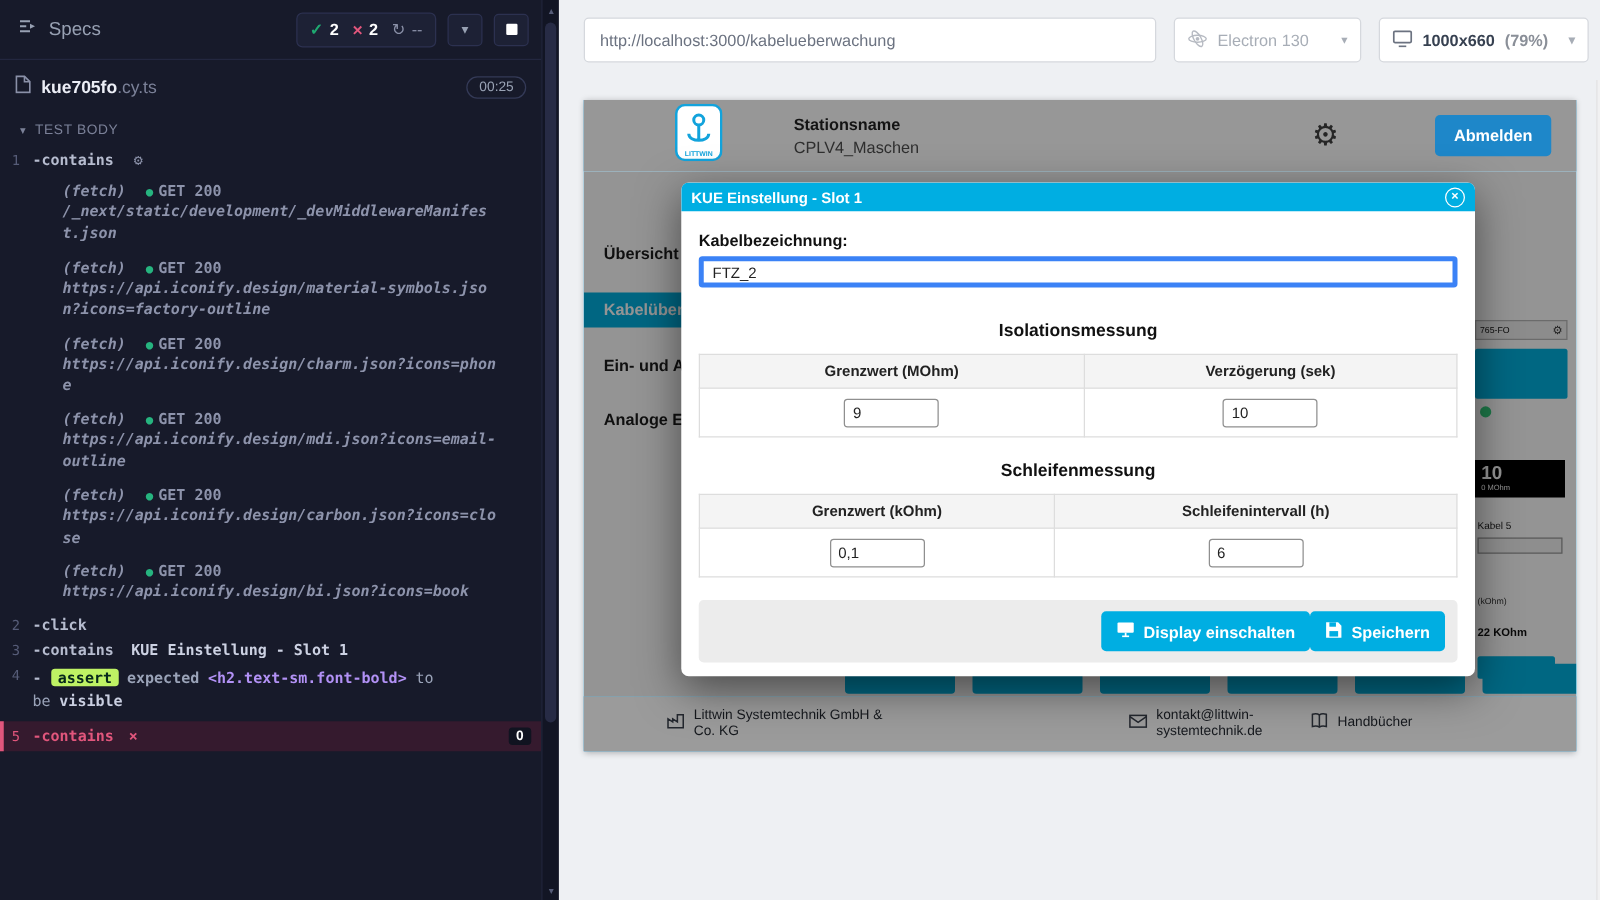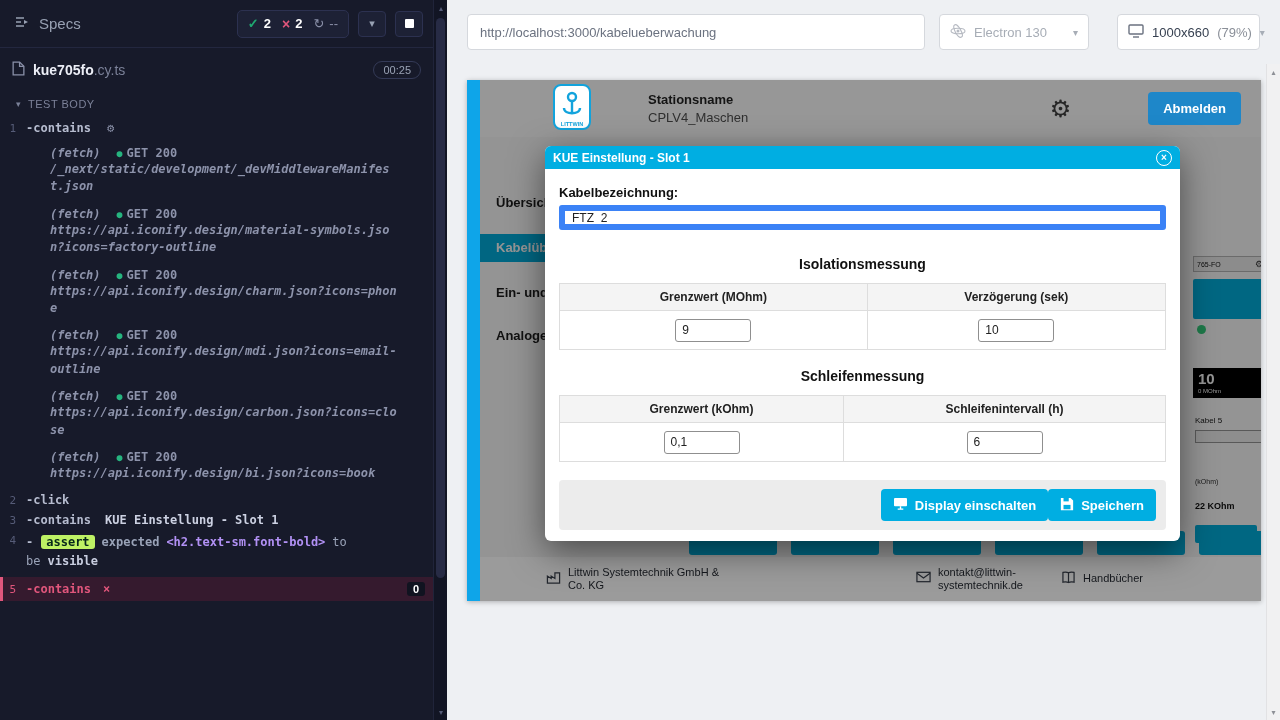--- a/index.html
+++ b/index.html
@@ -59,31 +59,31 @@
   .ls-arrow { position:absolute; left:0; width:14px; height:16px; display:flex; align-items:center; justify-content:center; color:#565c78; font-size:8px; cursor:pointer; }
   .ls-up { top:0; } .ls-down { bottom:0; }
   .ls-thumb { position:absolute; left:2px; right:2px; top:18px; height:560px; background:#272b45; border-radius:5px; cursor:pointer; }
 
   
   .right { flex:1; display:flex; flex-direction:column; background:#eef0f3; }
   .topbar { height:64px; flex:none; display:flex; align-items:center; padding:0 20px; gap:14px; }
   .url-input { width:458px; height:36px; background:#fff; border:1px solid #d5d8dd; border-radius:4px; padding:0 12px; font-size:13px; color:#6b7280; outline:none; font-family:"Liberation Sans",sans-serif; }
   .selbox { height:36px; background:#fff; border:1px solid #d5d8dd; border-radius:4px; display:flex; align-items:center; gap:8px; padding:0 10px; font-size:13px; cursor:pointer; }
   .browser-box { width:150px; color:#a7adb6; }
-  .viewport-box { margin-left:auto; width:143px; color:#374151; }
+  .viewport-box { margin-left:auto; width:168px; color:#374151;font-weight:bold; }
   .vp-zoom { color:#8a8f98; }
   .sel-chev { margin-left:auto; color:#a7adb6; font-size:10px; }
 
   .content { flex:1; position:relative; }
   .vscroll { position:absolute; right:0; top:0; bottom:0; width:14px; background:#f1f1f2; border-left:1px solid #e2e2e4; }
   .vs-arrow { position:absolute; left:0; width:13px; height:16px; display:flex; align-items:center; justify-content:center; color:#8d9096; font-size:8px; cursor:pointer; }
   .vs-up { top:0; } .vs-down { bottom:0; }
 
   
-  .aut { position:absolute; left:20px; top:16px; width:794px; height:521px; background:#0ea5e9; box-shadow:0 1px 5px rgba(0,0,0,.28);padding-left:13px; }
+  .aut { position:absolute; left:20px; top:16px; width:794px; height:521px; background:#0ea5e9; box-shadow:0 1px 5px rgba(0,0,0,.28); }
   .app-header { height:57px; background:#979797; display:flex; align-items:center; }
   .logo-wrap { margin-left:73px; flex:none; }
   .station { margin-left:57px; line-height:1.35; }
   .station-label { font-size:13px; font-weight:bold; color:#141414; }
   .station-value { font-size:13px; color:#2f2f2f; }
   .app-gear { margin-left:auto; font-size:24px; color:#262626; cursor:pointer; line-height:1; }
   .logout-btn { margin:0 20px 0 77px; background:#1e87c9; color:#fff; font-weight:bold; font-size:13px; border:none; border-radius:4px; padding:9px 15px; cursor:pointer; font-family:"Liberation Sans",sans-serif; }
 
   .app-body { position:relative; height:420px; background:#fff; overflow:hidden; }
   .nav-item { position:absolute; left:0; width:140px; padding-left:16px; font-size:13px; font-weight:bold; color:#1c1c1c; }
@@ -117,21 +117,21 @@
   .f-email { left:436px; } .f-email .f-text { width:118px; }
   .f-manuals { left:581px; }
 
   
   .modal { position:absolute; left:78px; top:66px; width:635px; background:#fff; border-radius:6px; box-shadow:0 10px 34px rgba(0,0,0,.5); z-index:5; overflow:hidden; }
   .modal-head { height:23px; background:#00aee2; display:flex; align-items:center; padding:0 8px; }
   .modal-title { color:#fff; font-size:12px; font-weight:bold; }
   .modal-close { margin-left:auto; width:16px; height:16px; border:1.5px solid #fff; border-radius:50%; color:#fff; font-size:10px; font-weight:bold; display:flex; align-items:center; justify-content:center; cursor:pointer; line-height:1; }
   .modal-body { padding:10px 14px 0; }
   .kabel-label { font-size:13px; font-weight:bold; color:#111; margin-top:6px; display:block; }
-  .kabel-input { width:100%; height:25px; border:6px solid #3b82f6; border-radius:3px; font-size:12px; padding:0 7px; margin-top:5px; outline:none; font-family:"Liberation Sans",sans-serif; color:#222; }
+  .kabel-input { width:100%; height:25px; border:4px solid #3b82f6; border-radius:3px; font-size:12px; padding:0 7px; margin-top:5px; outline:none; font-family:"Liberation Sans",sans-serif; color:#222; }
   .m-heading { text-align:center; font-size:14px; font-weight:bold; color:#111; margin-top:26px; }
   .m-heading.second { margin-top:18px; }
   .mtable { width:100%; border-collapse:collapse; margin-top:11px; }
   .mtable th { background:#f4f4f4; border:1px solid #ddd; font-size:12px; font-weight:bold; color:#222; height:27px; }
   .mtable td { border:1px solid #ddd; height:39px; text-align:center; }
   .cell-input { width:76px; height:23px; border:1px solid #8f8f8f; border-radius:3px; font-size:12px; padding:0 6px; outline:none; font-family:"Liberation Sans",sans-serif; color:#222; }
   .modal-foot { margin:18px 14px 11px; background:#ececec; border-radius:4px; padding:9px 10px; display:flex; justify-content:flex-end; gap:0; }
   .m-btn { display:flex; align-items:center; gap:7px; background:#00aee2; color:#fff; font-weight:bold; font-size:13px; border:none; border-radius:4px; height:32px; padding:0 12px; cursor:pointer; font-family:"Liberation Sans",sans-serif; }
 </style>
 </head>

